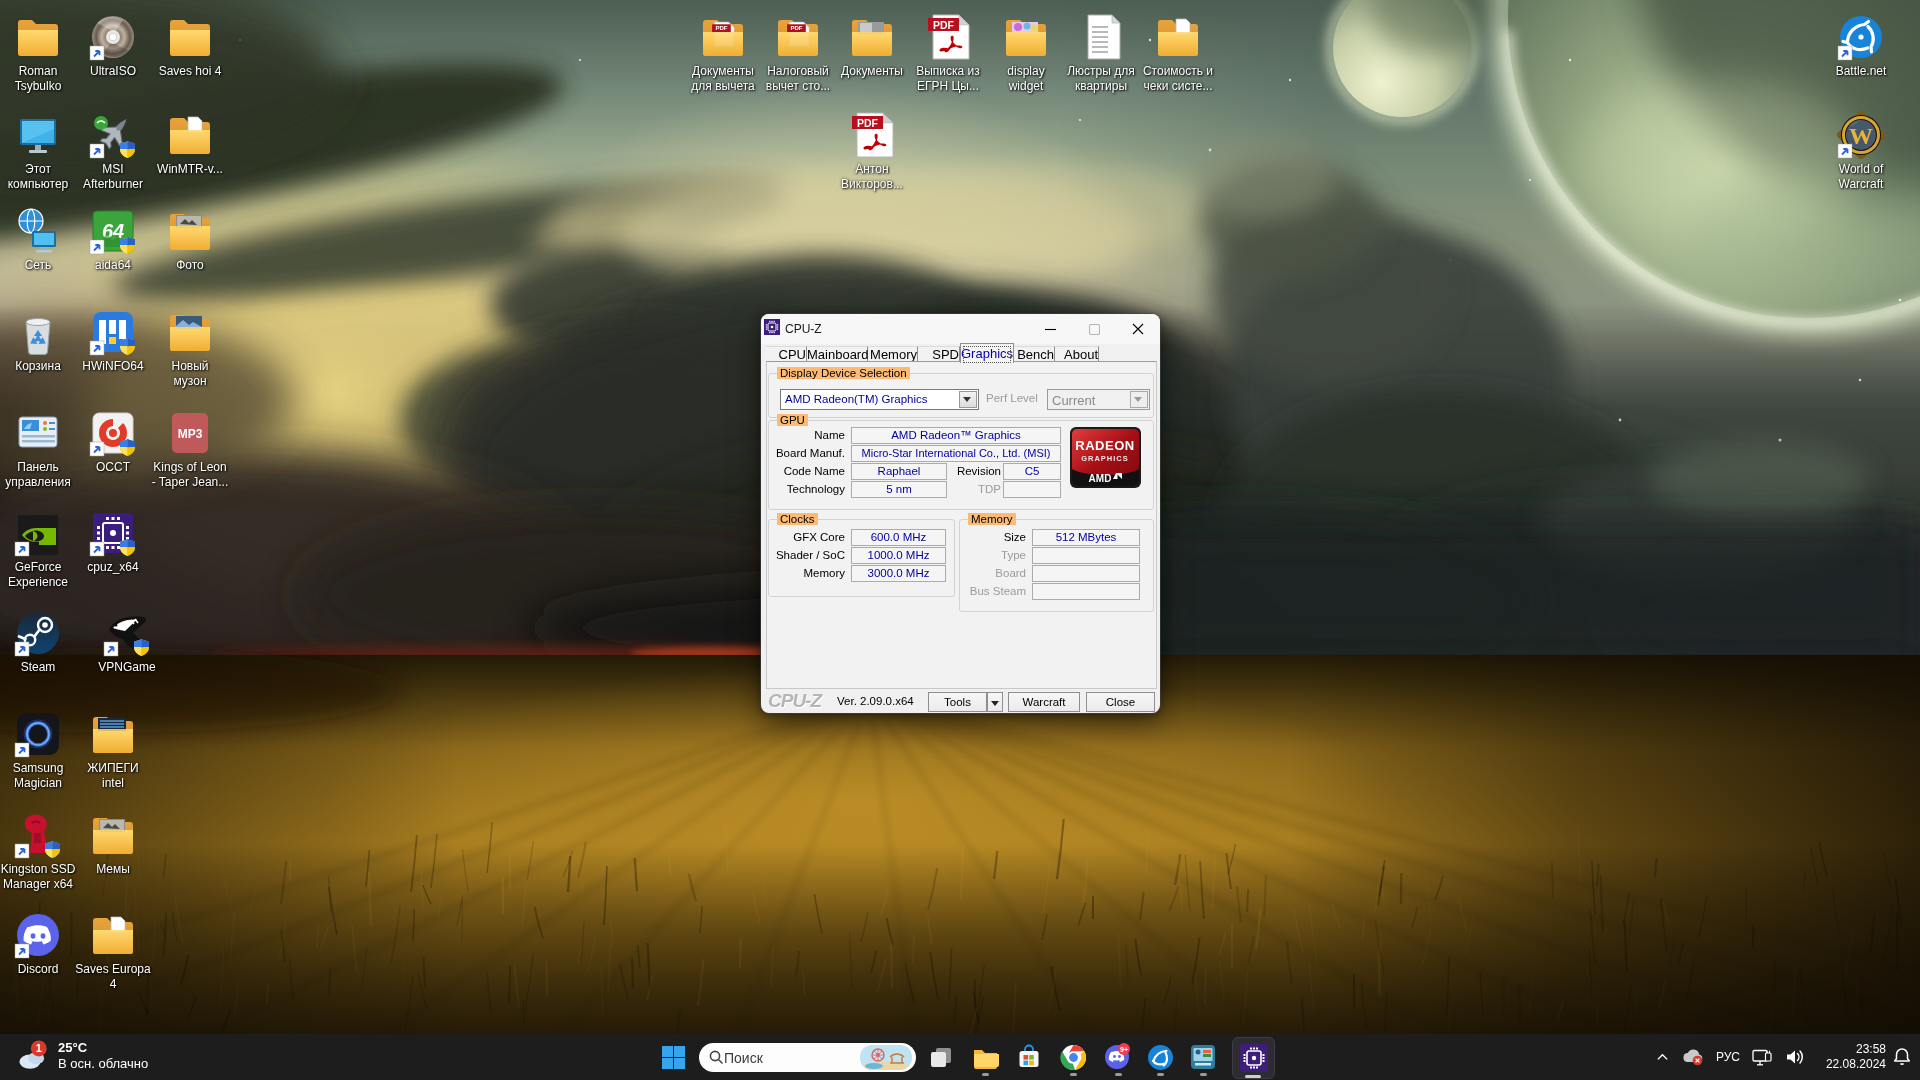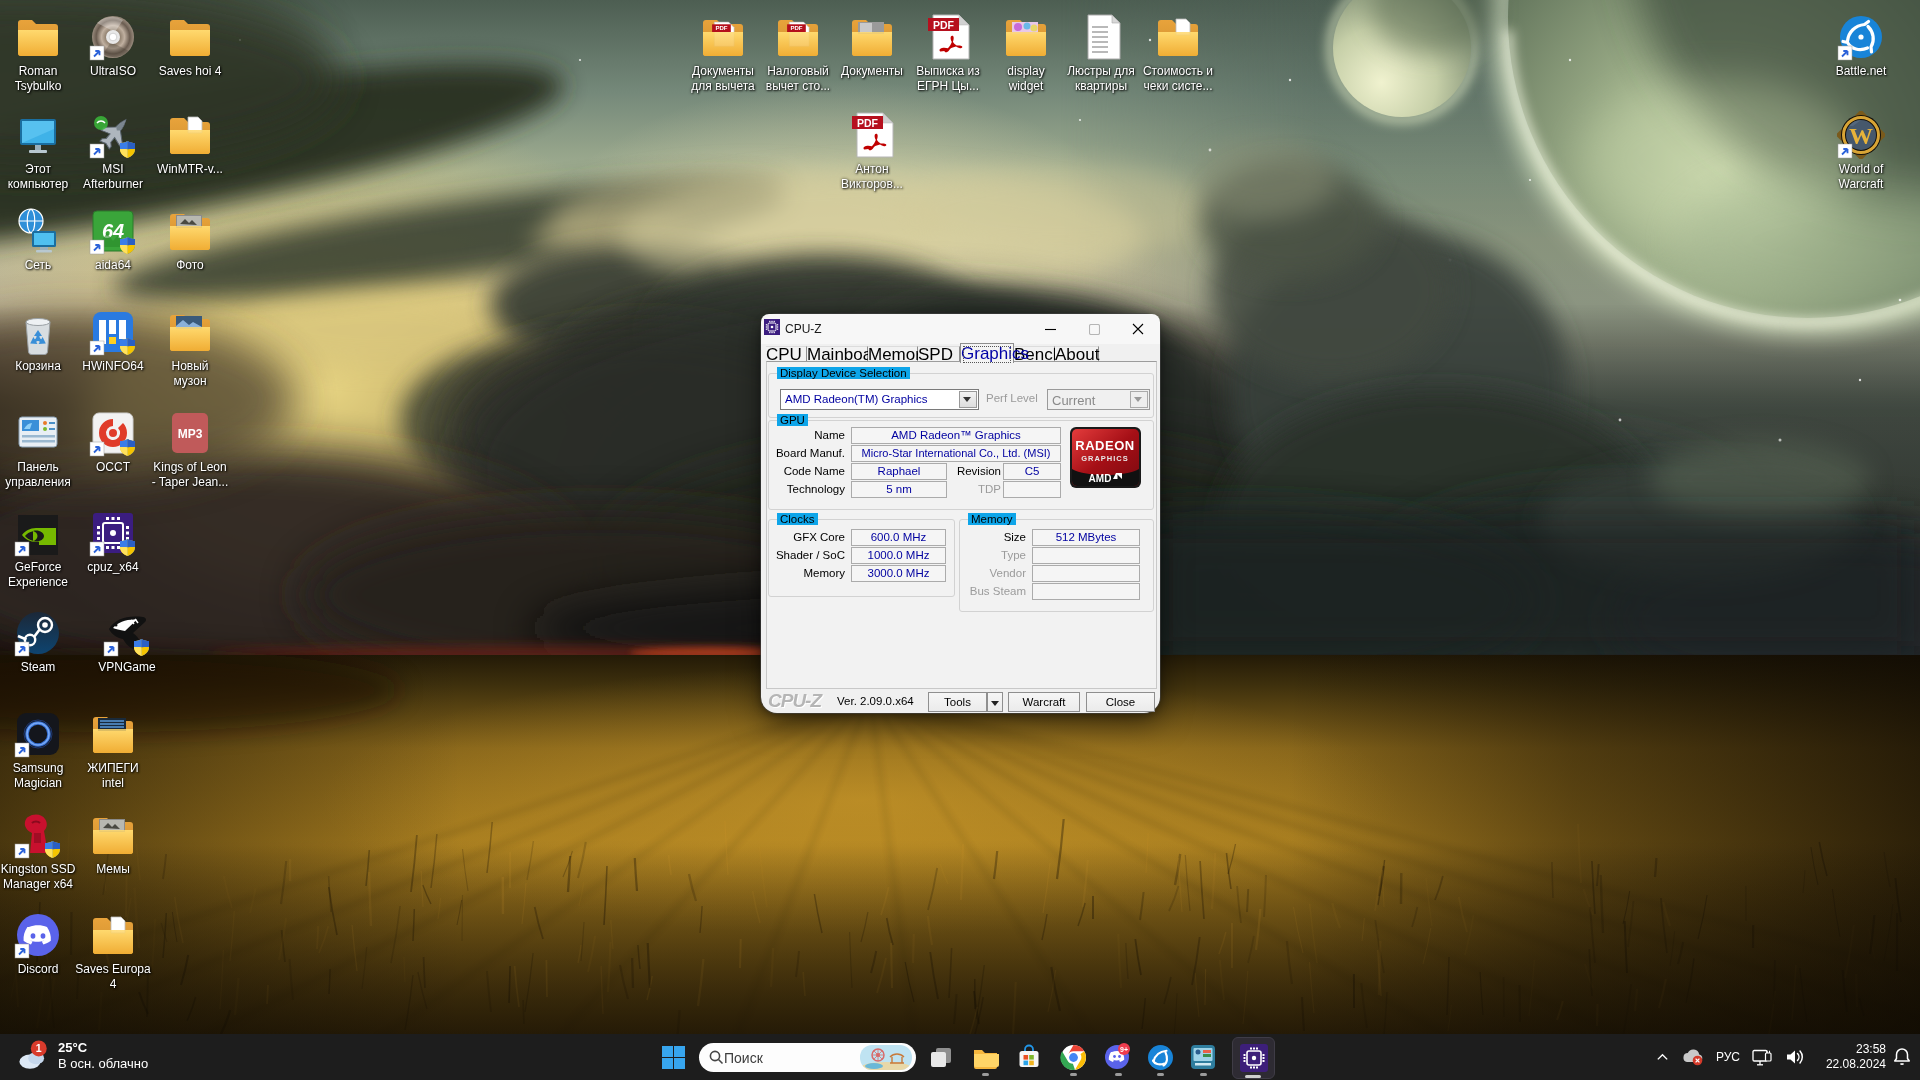--- a/index.html
+++ b/index.html
@@ -18,32 +18,32 @@
 .tbC{position:absolute;left:0;top:0;width:100%;height:46px;}
 .tbi{position:absolute;top:5px;width:40px;height:36px;display:flex;align-items:center;justify-content:center;}
 .dot{position:absolute;top:34px;width:7px;height:3px;border-radius:2px;background:#9b9b9b;}
 #search{position:absolute;left:699px;top:9px;width:217px;height:29px;background:#fdfdfd;border-radius:15px;display:flex;align-items:center;}
 #search .mag{margin-left:10px;}
 #search .st{font-size:14px;color:#3c3c3c;}
 #search .simg{position:absolute;right:4px;top:2px;width:52px;height:25px;border-radius:12px;overflow:hidden;}
 .tbR{position:absolute;right:0;top:0;height:46px;display:flex;align-items:center;color:#fff;}
 .clock{text-align:right;font-size:12px;line-height:15px;margin:0 6px 0 10px;}
 
-#cpuz{position:absolute;left:761px;top:314px;width:399px;height:399px;background:#f0f0f0;border-radius:16px;box-shadow:0 0 0 1px rgba(70,70,70,.55),0 10px 30px rgba(0,0,0,.5),0 2px 8px rgba(0,0,0,.35);font-size:11.5px;color:#000;}
+#cpuz{position:absolute;left:761px;top:314px;width:399px;height:399px;background:#f0f0f0;border-radius:8px;box-shadow:0 0 0 1px rgba(70,70,70,.55),0 10px 30px rgba(0,0,0,.5),0 2px 8px rgba(0,0,0,.35);font-size:11.5px;color:#000;}
 #cpuz .tbar{position:absolute;left:0;top:0;right:0;height:30px;background:#f7f7f7;border-radius:8px 8px 0 0;}
 #cpuz .ticon{position:absolute;left:3px;top:5px;width:16px;height:16px;}
 #cpuz .ttl{position:absolute;left:24px;top:8px;font-size:12px;color:#1a1a1a;}
 #cpuz .wbtn{position:absolute;top:0;width:44px;height:30px;display:flex;align-items:center;justify-content:center;}
 .tabs{position:absolute;left:5px;top:29px;height:18px;}
-.tab{position:absolute;top:3px;height:16px;box-sizing:border-box;background:#f2f2f2;border-top:1px solid #dcdcdc;border-right:1px solid #8e8e8e;font-size:17px;text-align:left;line-height:16px;}
+.tab{position:absolute;top:3px;height:16px;box-sizing:border-box;background:#f2f2f2;border-top:1px solid #dcdcdc;border-right:1px solid #8e8e8e;font-size:13px;text-align:right;line-height:16px;}
 .tab.sel{top:0;height:20px;background:#f4f4f4;border:1px solid #8e8e8e;border-bottom:none;color:#0000a6;z-index:3;line-height:20px;}
 .tab.sel .foc{position:absolute;left:2px;top:2px;right:2px;bottom:0;border:1px dotted #555;}
 .page{position:absolute;left:5px;top:47px;width:389px;height:326px;border:1px solid #c8c8c8;border-top:1px solid #9c9c9c;background:#f2f2f2;}
 .grp{position:absolute;border:1px solid #d2d2d2;border-radius:3px;}
-.grp .gt{position:absolute;left:8px;top:-7px;background:#0ea5e9;padding:0 3px;font-size:11.5px;}
+.grp .gt{position:absolute;left:8px;top:-7px;background:#fdba74;padding:0 3px;font-size:11.5px;}
 .fld{position:absolute;height:15px;border:1px solid #ababab;background:#f5f5f5;color:#0000a0;text-align:center;font-size:11.5px;line-height:15px;}
 .lab{position:absolute;height:15px;font-size:11.5px;line-height:15px;text-align:right;}
 .gray{color:#9b9b9b;}
 .btn{position:absolute;height:20px;box-sizing:border-box;background:linear-gradient(#f6f6f6,#ebebeb);border:1px solid #8f8f8f;font-size:11.5px;text-align:center;line-height:18px;}
 #cpuz .foot{position:absolute;left:0;top:374px;width:100%;height:25px;}
 .cplogo{position:absolute;left:7px;top:2px;font-size:19px;font-weight:bold;font-style:italic;color:#b5b5b5;text-shadow:1px 1px 0 #fff;letter-spacing:-1px;}
 .ver{position:absolute;left:76px;top:7px;font-size:11.5px;}
 </style></head>
 <body>
 <div id="desk">
@@ -1053,21 +1053,21 @@
         <div class="fld" style="left:82px;top:27px;width:93px;">1000.0 MHz</div>
   <div class="lab" style="left:0px;top:46px;width:76px;">Memory</div>
         <div class="fld" style="left:82px;top:45px;width:93px;">3000.0 MHz</div>
  </div>
  <div class="grp" style="left:198px;top:205px;width:193px;height:91px;">
         <div class="gt">Memory</div>
   <div class="lab" style="left:0px;top:10px;width:66px;">Size</div>
         <div class="fld" style="left:72px;top:9px;width:106px;">512 MBytes</div>
   <div class="lab gray" style="left:0px;top:28px;width:66px;">Type</div>
         <div class="fld" style="left:72px;top:27px;width:106px;"></div>
-  <div class="lab gray" style="left:0px;top:46px;width:66px;">Vendor</div>
+  <div class="lab gray" style="left:0px;top:46px;width:66px;">Board</div>
         <div class="fld" style="left:72px;top:45px;width:106px;"></div>
   <div class="lab gray" style="left:0px;top:64px;width:66px;">Bus Steam</div>
         <div class="fld" style="left:72px;top:63px;width:106px;"></div>
  </div>
  <div class="foot">
   <div class="cplogo">CPU-Z</div>
   <div class="ver">Ver. 2.09.0.x64</div>
   <div class="btn" style="left:167px;top:4px;width:59px;">Tools</div>
   <div class="btn" style="left:226px;top:4px;width:16px;"><svg width="8" height="5" viewBox="0 0 8 5" style="margin-top:7px;">
             <path d="M0 0 h8 L4 5 z" fill="#222"></path>

